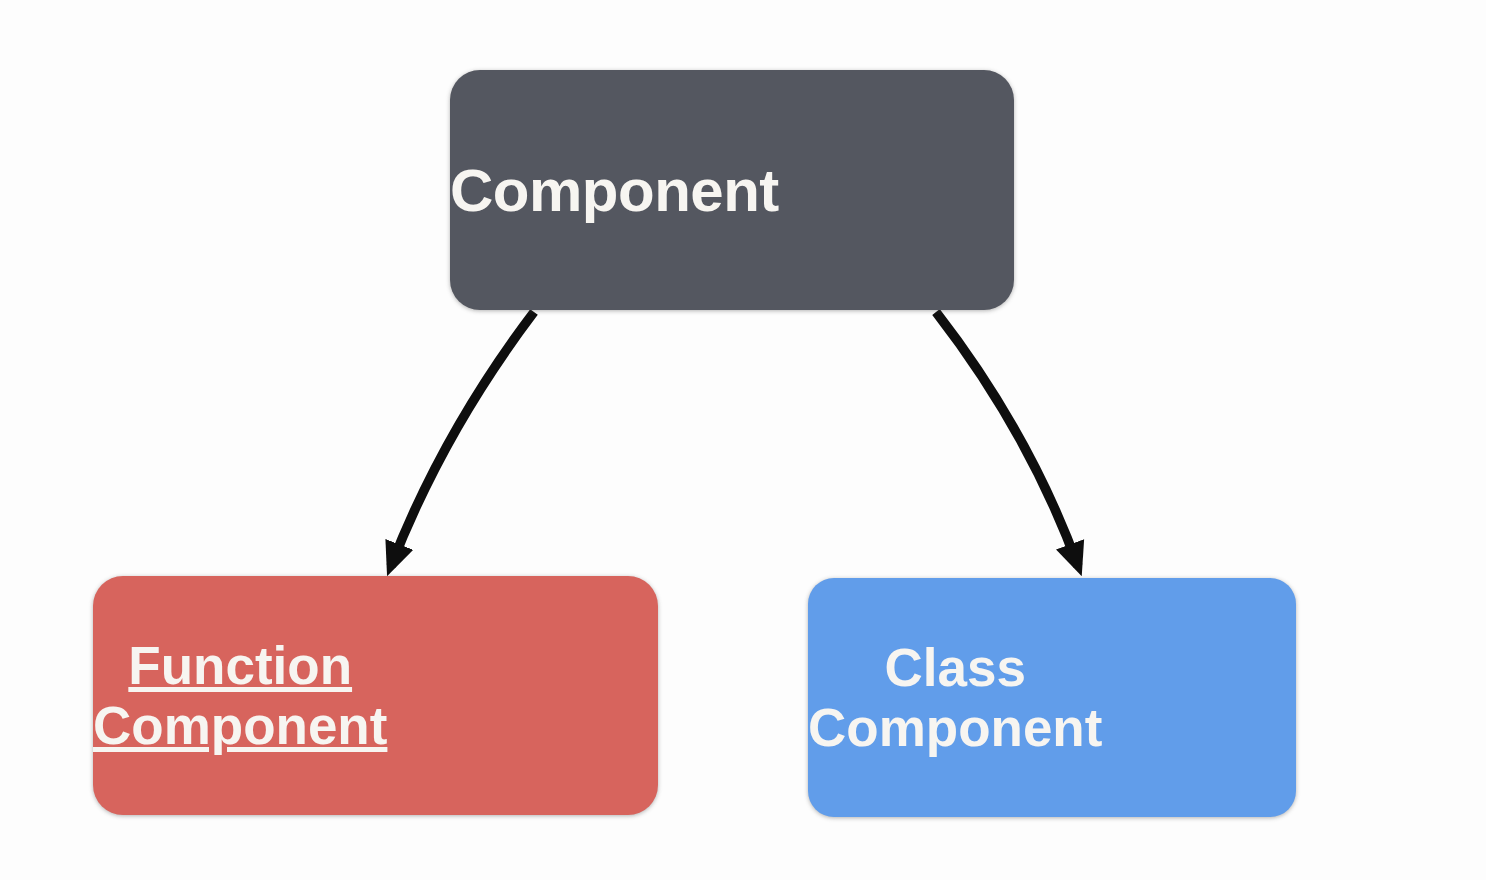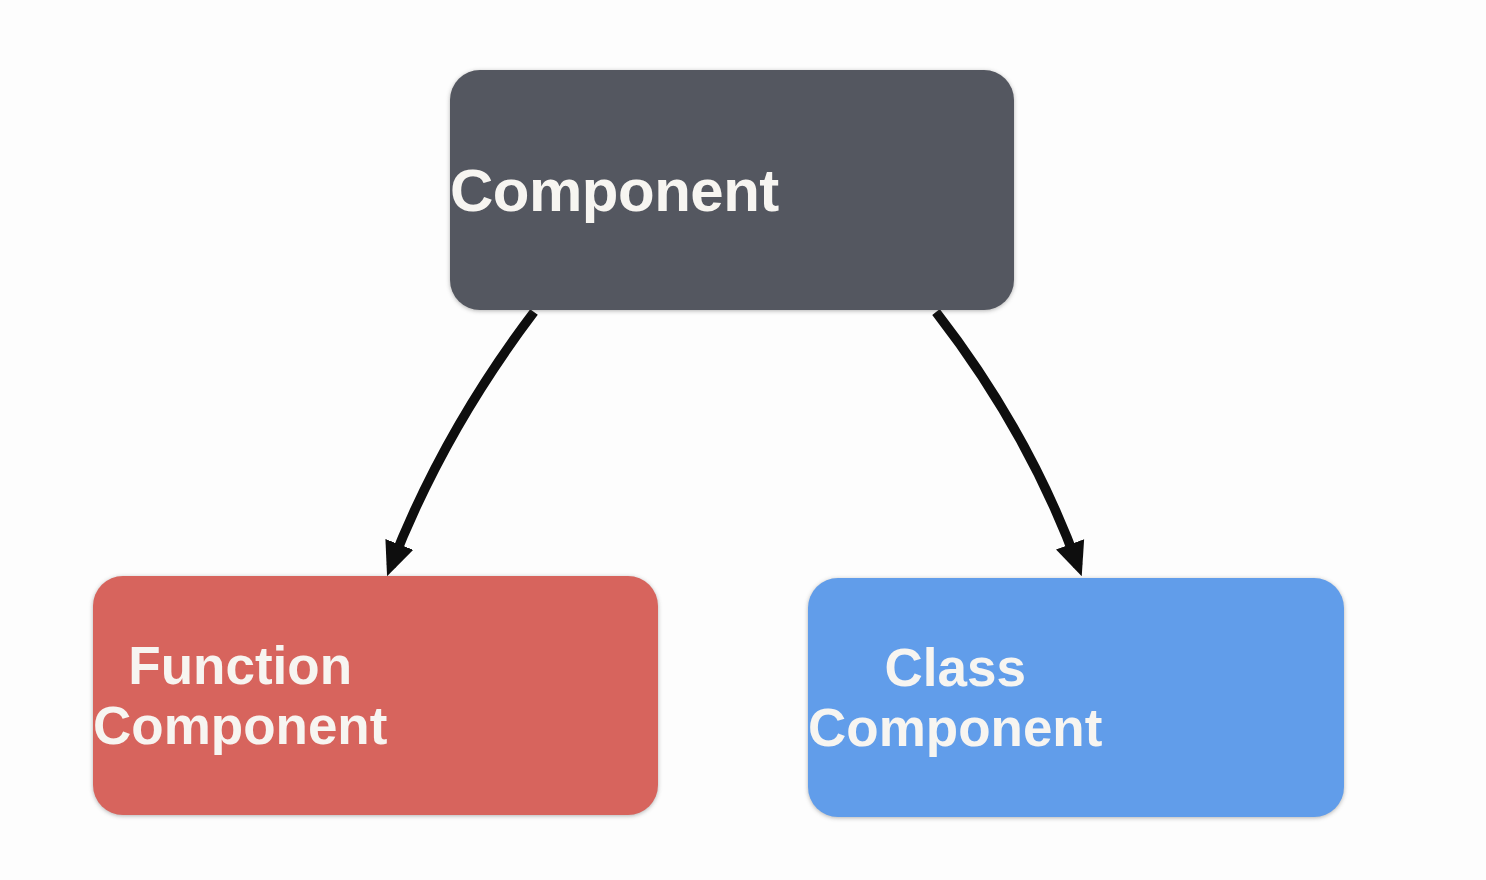--- a/index.html
+++ b/index.html
@@ -61,24 +61,25 @@
     left: 93px;
     top: 576px;
     width: 565px;
     height: 239px;
     font-size: 53px;
     line-height: 1.12;
   }
   .node-class {
     left: 808px;
     top: 578px;
-    width: 536px;
+    width: 488px;
     height: 239px;
     font-size: 53px;
     line-height: 1.12;
+    border-radius: 26px;
   }
 </style>
 </head>
 <body style="background: rgb(253, 253, 253);">
 
 <div class="stage">
 
   <svg class="arrows-layer" viewBox="0 0 1486 880" xmlns="http://www.w3.org/2000/svg" aria-hidden="true">
     <defs>
       <marker id="ah" markerUnits="userSpaceOnUse" markerWidth="34" markerHeight="34" viewBox="0 0 10 10" refX="6.8" refY="5" orient="auto">
@@ -86,21 +87,21 @@
       </marker>
     </defs>
     <path class="arrow-path" d="M534,312 Q443,432 391,566" marker-end="url(#ah)" style="stroke: rgb(14, 14, 14);"></path>
     <path class="arrow-path" d="M936,312 Q1029,432 1078,566" marker-end="url(#ah)" style="stroke: rgb(14, 14, 14);"></path>
   </svg>
 
   <div class="node node-root" style="background: rgb(84, 87, 96);">
     <span class="label">Component</span>
   </div>
 
-  <div class="node node-function" style="background: rgb(215, 100, 93);">
+  <div class="node node-function" style="background: rgb(215, 100, 93); text-decoration: underline;">
     <span class="label-lines">
       <span class="line">Function</span>
       <span class="line">Component</span>
     </span>
   </div>
 
   <div class="node node-class" style="background: rgb(97, 157, 234);">
     <span class="label-lines">
       <span class="line">Class</span>
       <span class="line">Component</span>

